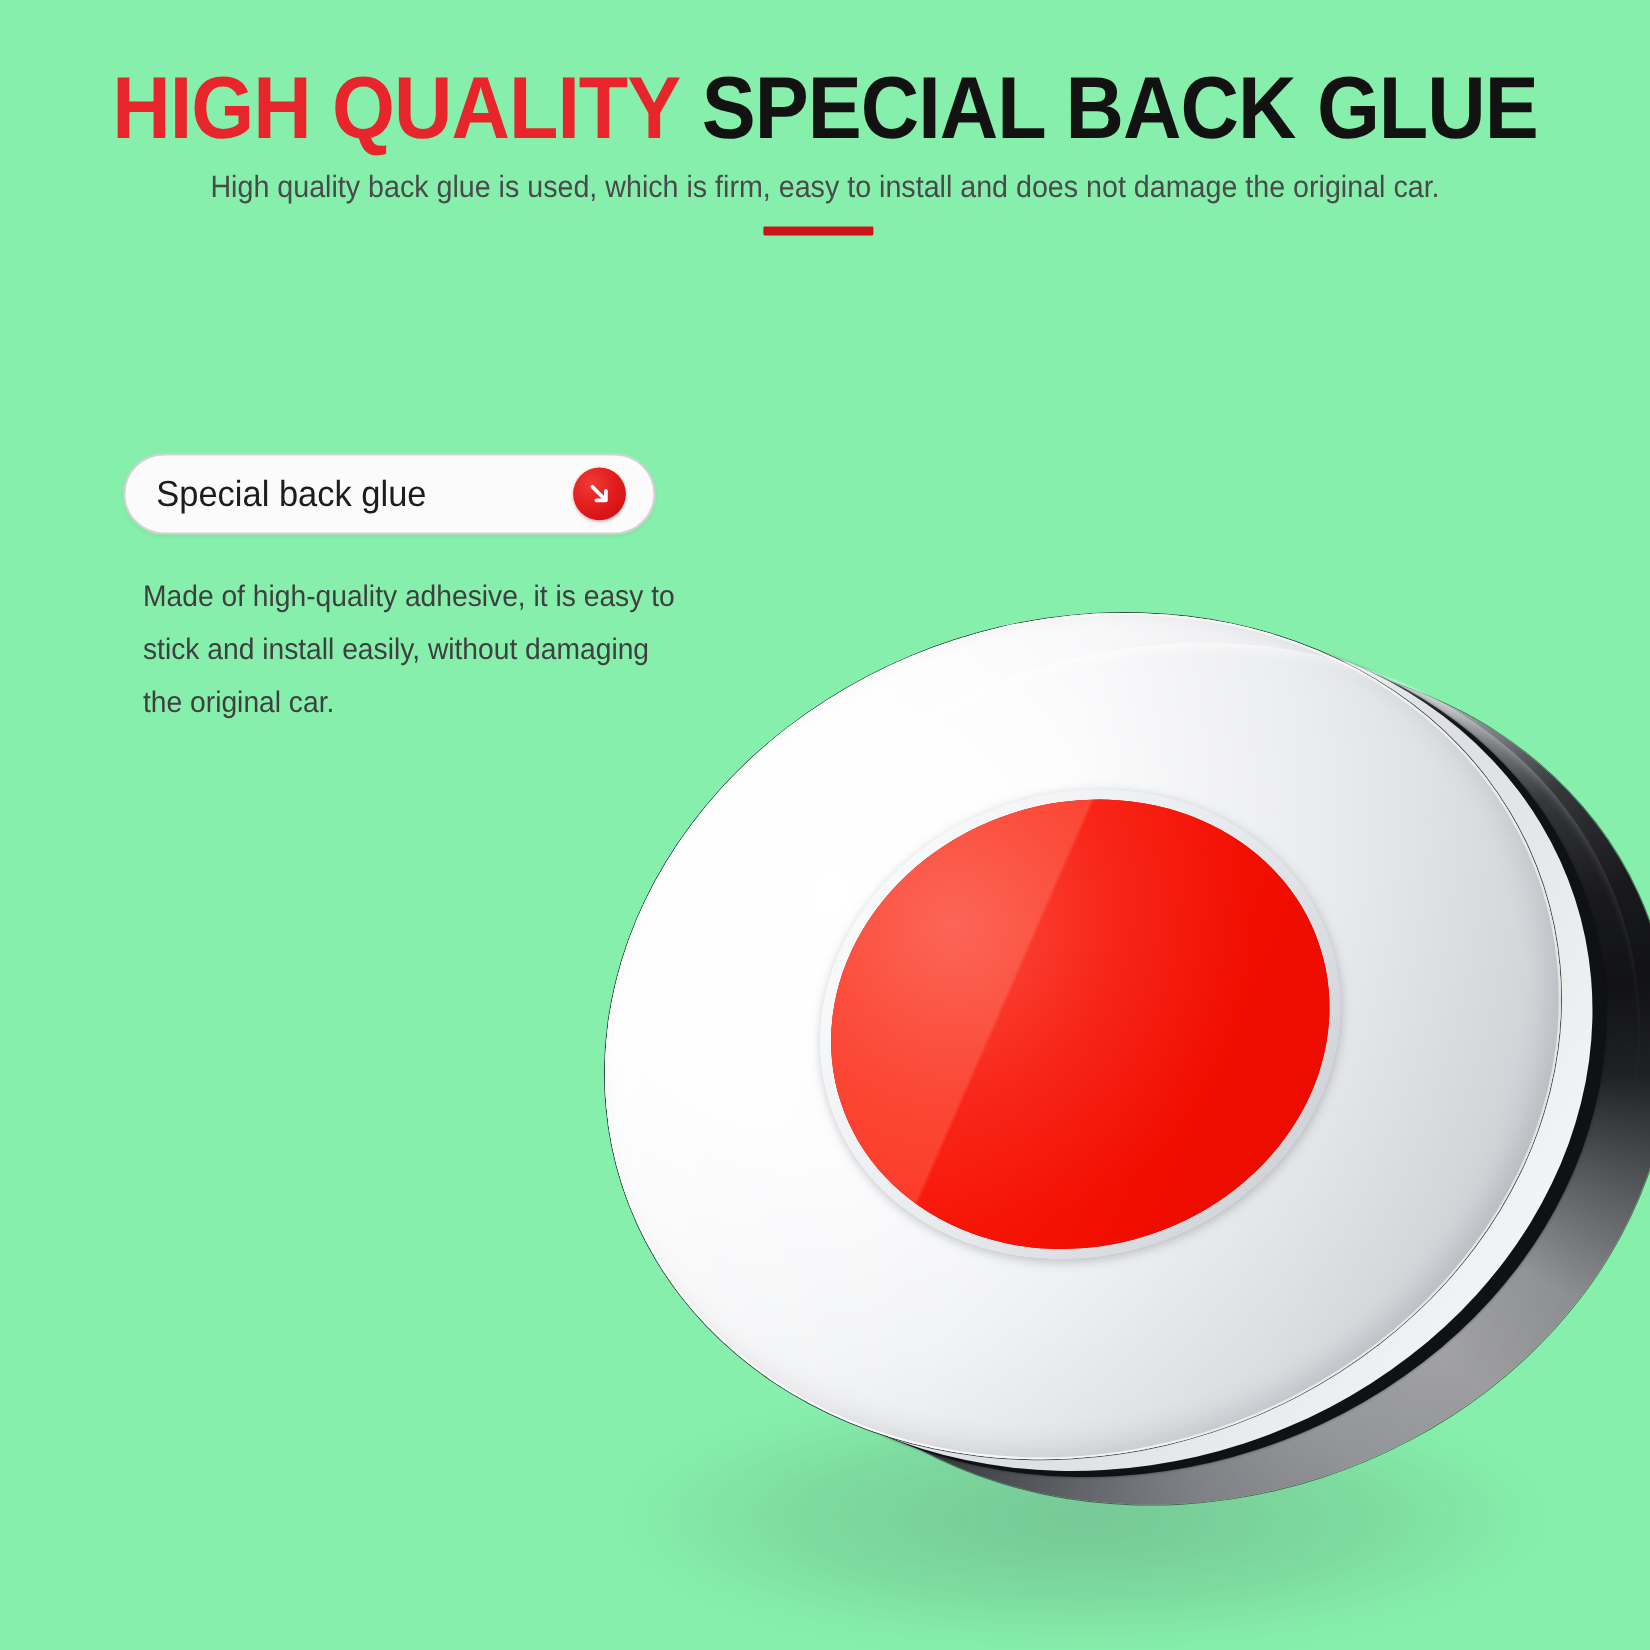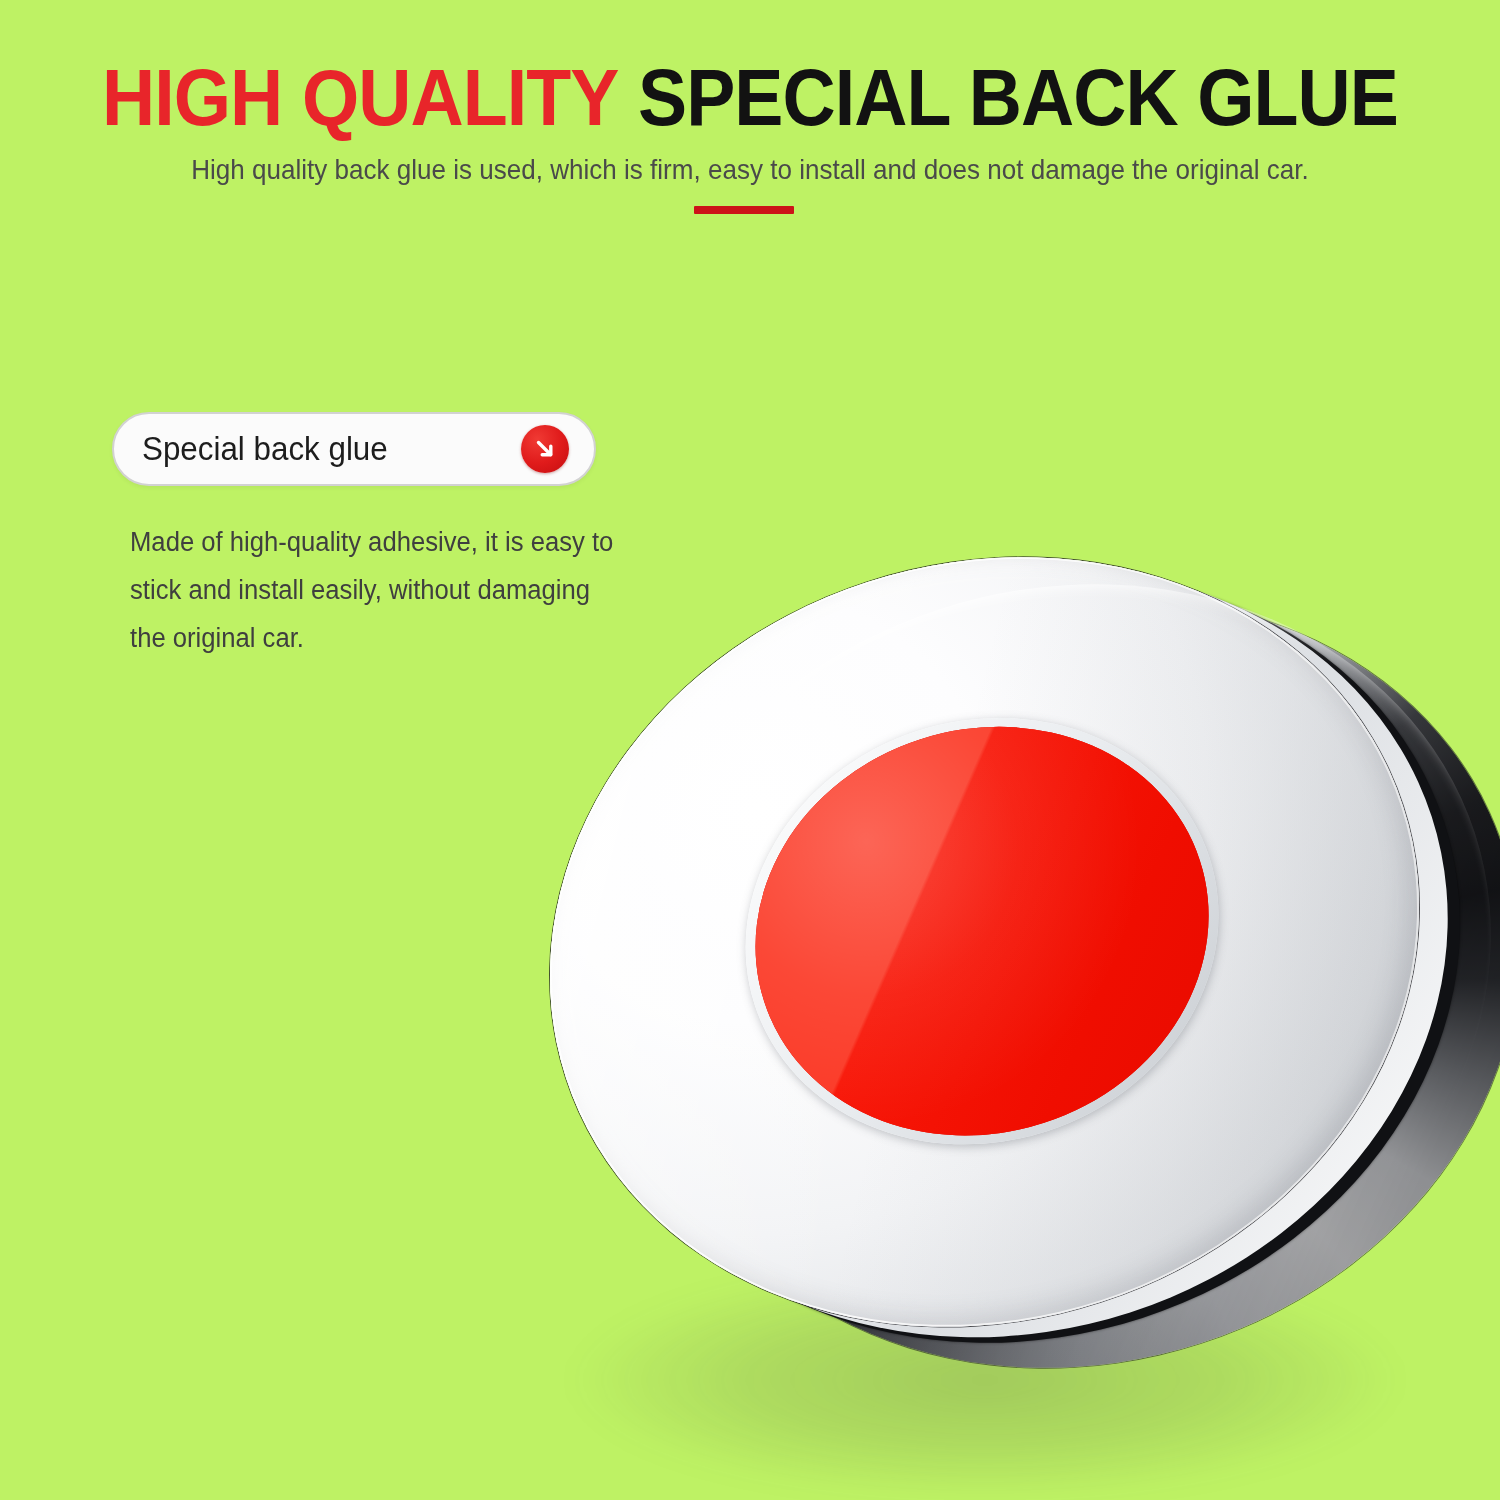--- a/index.html
+++ b/index.html
@@ -14,21 +14,21 @@
     background: #f4f4f4;
     font-family: "Liberation Sans", "DejaVu Sans", sans-serif;
     position: relative;
   }
 
   .page {
     position: absolute;
     inset: 0;
     width: 1500px;
     height: 1500px;
-    background: #bef264;
+    background: #86efac;
     overflow: hidden;
   }
 
   
   .header {
     position: absolute;
     top: 0;
     left: 0;
     width: 1500px;
     height: 240px;

